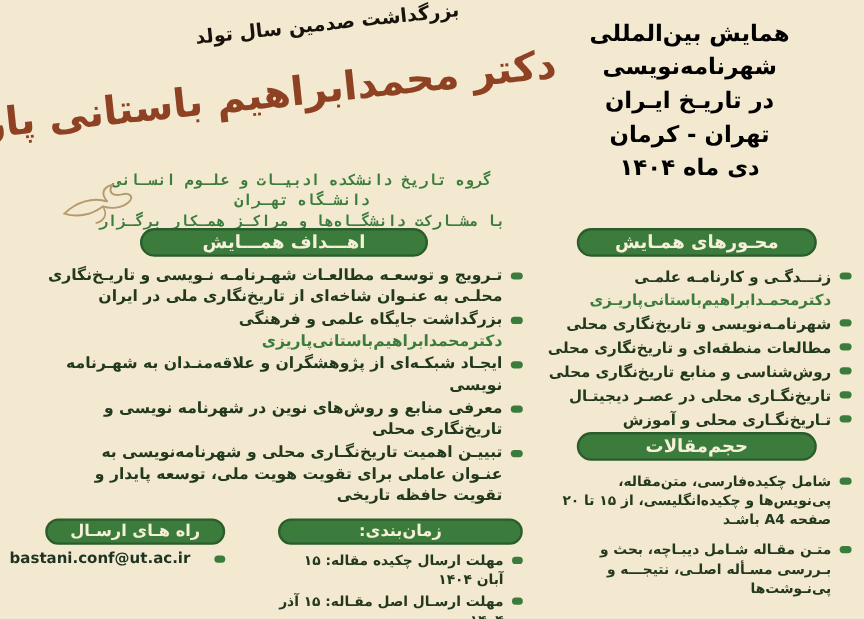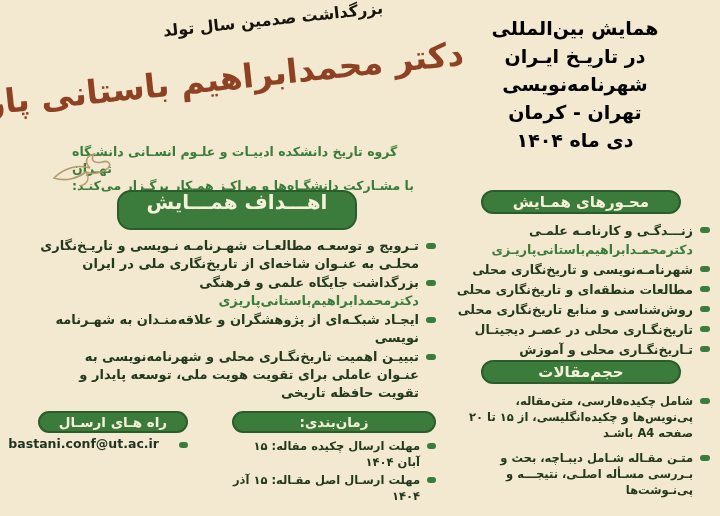--- a/index.html
+++ b/index.html
@@ -19,33 +19,34 @@
     transform:rotate(-6deg);text-align:center;
     font-weight:bold;font-size:16px;color:#17130c;
   }
   .honoree{
     position:absolute;top:58px;left:0;width:465px;
     transform:rotate(-6deg);text-align:center;white-space:nowrap;
     font-weight:bold;font-size:33px;letter-spacing:-1px;color:#8e4123;
   }
   .organizer{
     position:absolute;top:143px;right:288px;width:360px;
-    text-align:left;font-weight:bold;font-size:12.5px;line-height:17px;
+    text-align:center;font-weight:bold;font-size:12.5px;line-height:17px;
     color:#3b7c3c;
+    font-family:Liberation Mono, monospace;
   }
   .flourish{position:absolute;top:148px;left:50px;width:66px;height:42px;}
   
   .col-left{position:absolute;top:190px;left:38px;width:398px;}
   .col-right{position:absolute;top:190px;right:10px;width:258px;}
   
   .pill{
     background:#3b7c3c;border:2px solid #2b5c2c;border-radius:14px;
     color:#f7f0d8;font-weight:bold;text-align:center;box-sizing:border-box;
   }
-  .pill-goals,.pill-venue{width:240px;height:40px;line-height:20px;font-size:20px;margin:0 auto;}
+  .pill-goals,.pill-venue{width:240px;height:24px;line-height:20px;font-size:15px;margin:0 auto;}
   .pill-axes,.pill-papers{width:200px;height:24px;line-height:20px;font-size:15px;margin:0 auto;}
   .pill-sm{width:100%;height:22px;line-height:18px;font-size:13.5px;}
   
   .blist{margin-top:7px;}
   .bitem{display:flex;gap:7px;margin-bottom:1px;}
   .bullet{flex:none;width:10px;height:6px;border-radius:3px;background:#3b7c3c;margin-top:6px;}
   .btext{font-size:13px;font-weight:bold;color:#23391e;line-height:18px;text-align:right;}
   .hl{color:#3b7c3c;}
   
   .axes-list .btext{font-size:12.5px;line-height:19px;}
@@ -68,22 +69,22 @@
   .email-row .bullet{margin-top:6px;width:9px;}
   .email{direction:ltr;unicode-bidi:embed;font-size:12.5px;font-weight:bold;color:#1e3320;}
 </style>
 </head>
 <body>
 
 <div class="poster">
 
   <div class="conf-title">
     <div>همایش بین‌المللی</div>
+    <div>شهرنامه‌نویسی</div>
     <div>در تاریـخ ایـران</div>
-    <div>شهرنامه‌نویسی</div>
     <div>تهران - کرمان</div>
     <div>دی ماه ۱۴۰۴</div>
   </div>
 
   <div class="commemoration">بزرگداشت صدمین سال تولد</div>
   <div class="honoree">دکتر محمدابراهیم باستانی پاریزی</div>
 
   <div class="organizer">
     <div>گروه تاریخ دانشکده ادبیـات و علـوم انسـانی دانشـگاه تهـران</div>
     <div>با مشـارکت دانشگـاه‌ها و مراکـز همـکار برگـزار می‌کنـد:</div>
@@ -103,20 +104,24 @@
         <span class="bullet"></span>
         <span class="btext"><span>تـرویج و توسعـه مطالعـات شهـرنامـه نـویسی و تاریـخ‌نگاری محلـی به عنـوان شاخه‌ای از تاریخ‌نگاری ملی در ایران</span><span class="hl"></span></span>
       </div>
       <div class="bitem">
         <span class="bullet"></span>
         <span class="btext"><span>بزرگداشت جایگاه علمی و فرهنگی </span><span class="hl">دکترمحمدابراهیم‌باستانی‌پاریزی</span></span>
       </div>
       <div class="bitem">
         <span class="bullet"></span>
         <span class="btext"><span>ایجـاد شبکـه‌ای از پژوهشگران و علاقه‌منـدان به شهـرنامه نویسی</span><span class="hl"></span></span>
+      </div>
+      <div class="bitem">
+        <span class="bullet"></span>
+        <span class="btext"><span>معرفی منابع و روش‌های نوین در شهرنامه نویسی و تاریخ‌نگاری محلی</span><span class="hl"></span></span>
       </div>
       <div class="bitem">
         <span class="bullet"></span>
         <span class="btext"><span>تبییـن اهمیت تاریخ‌نگـاری محلی و شهرنامه‌نویسی به عنـوان عاملی برای تقویت هویت ملی، توسعه پایدار و تقویت حافظه تاریخی</span><span class="hl"></span></span>
       </div>
     </div>
 
     <div class="duo">
       <div class="sched">
         <div class="pill pill-sm">زمان‌بندی:</div>

